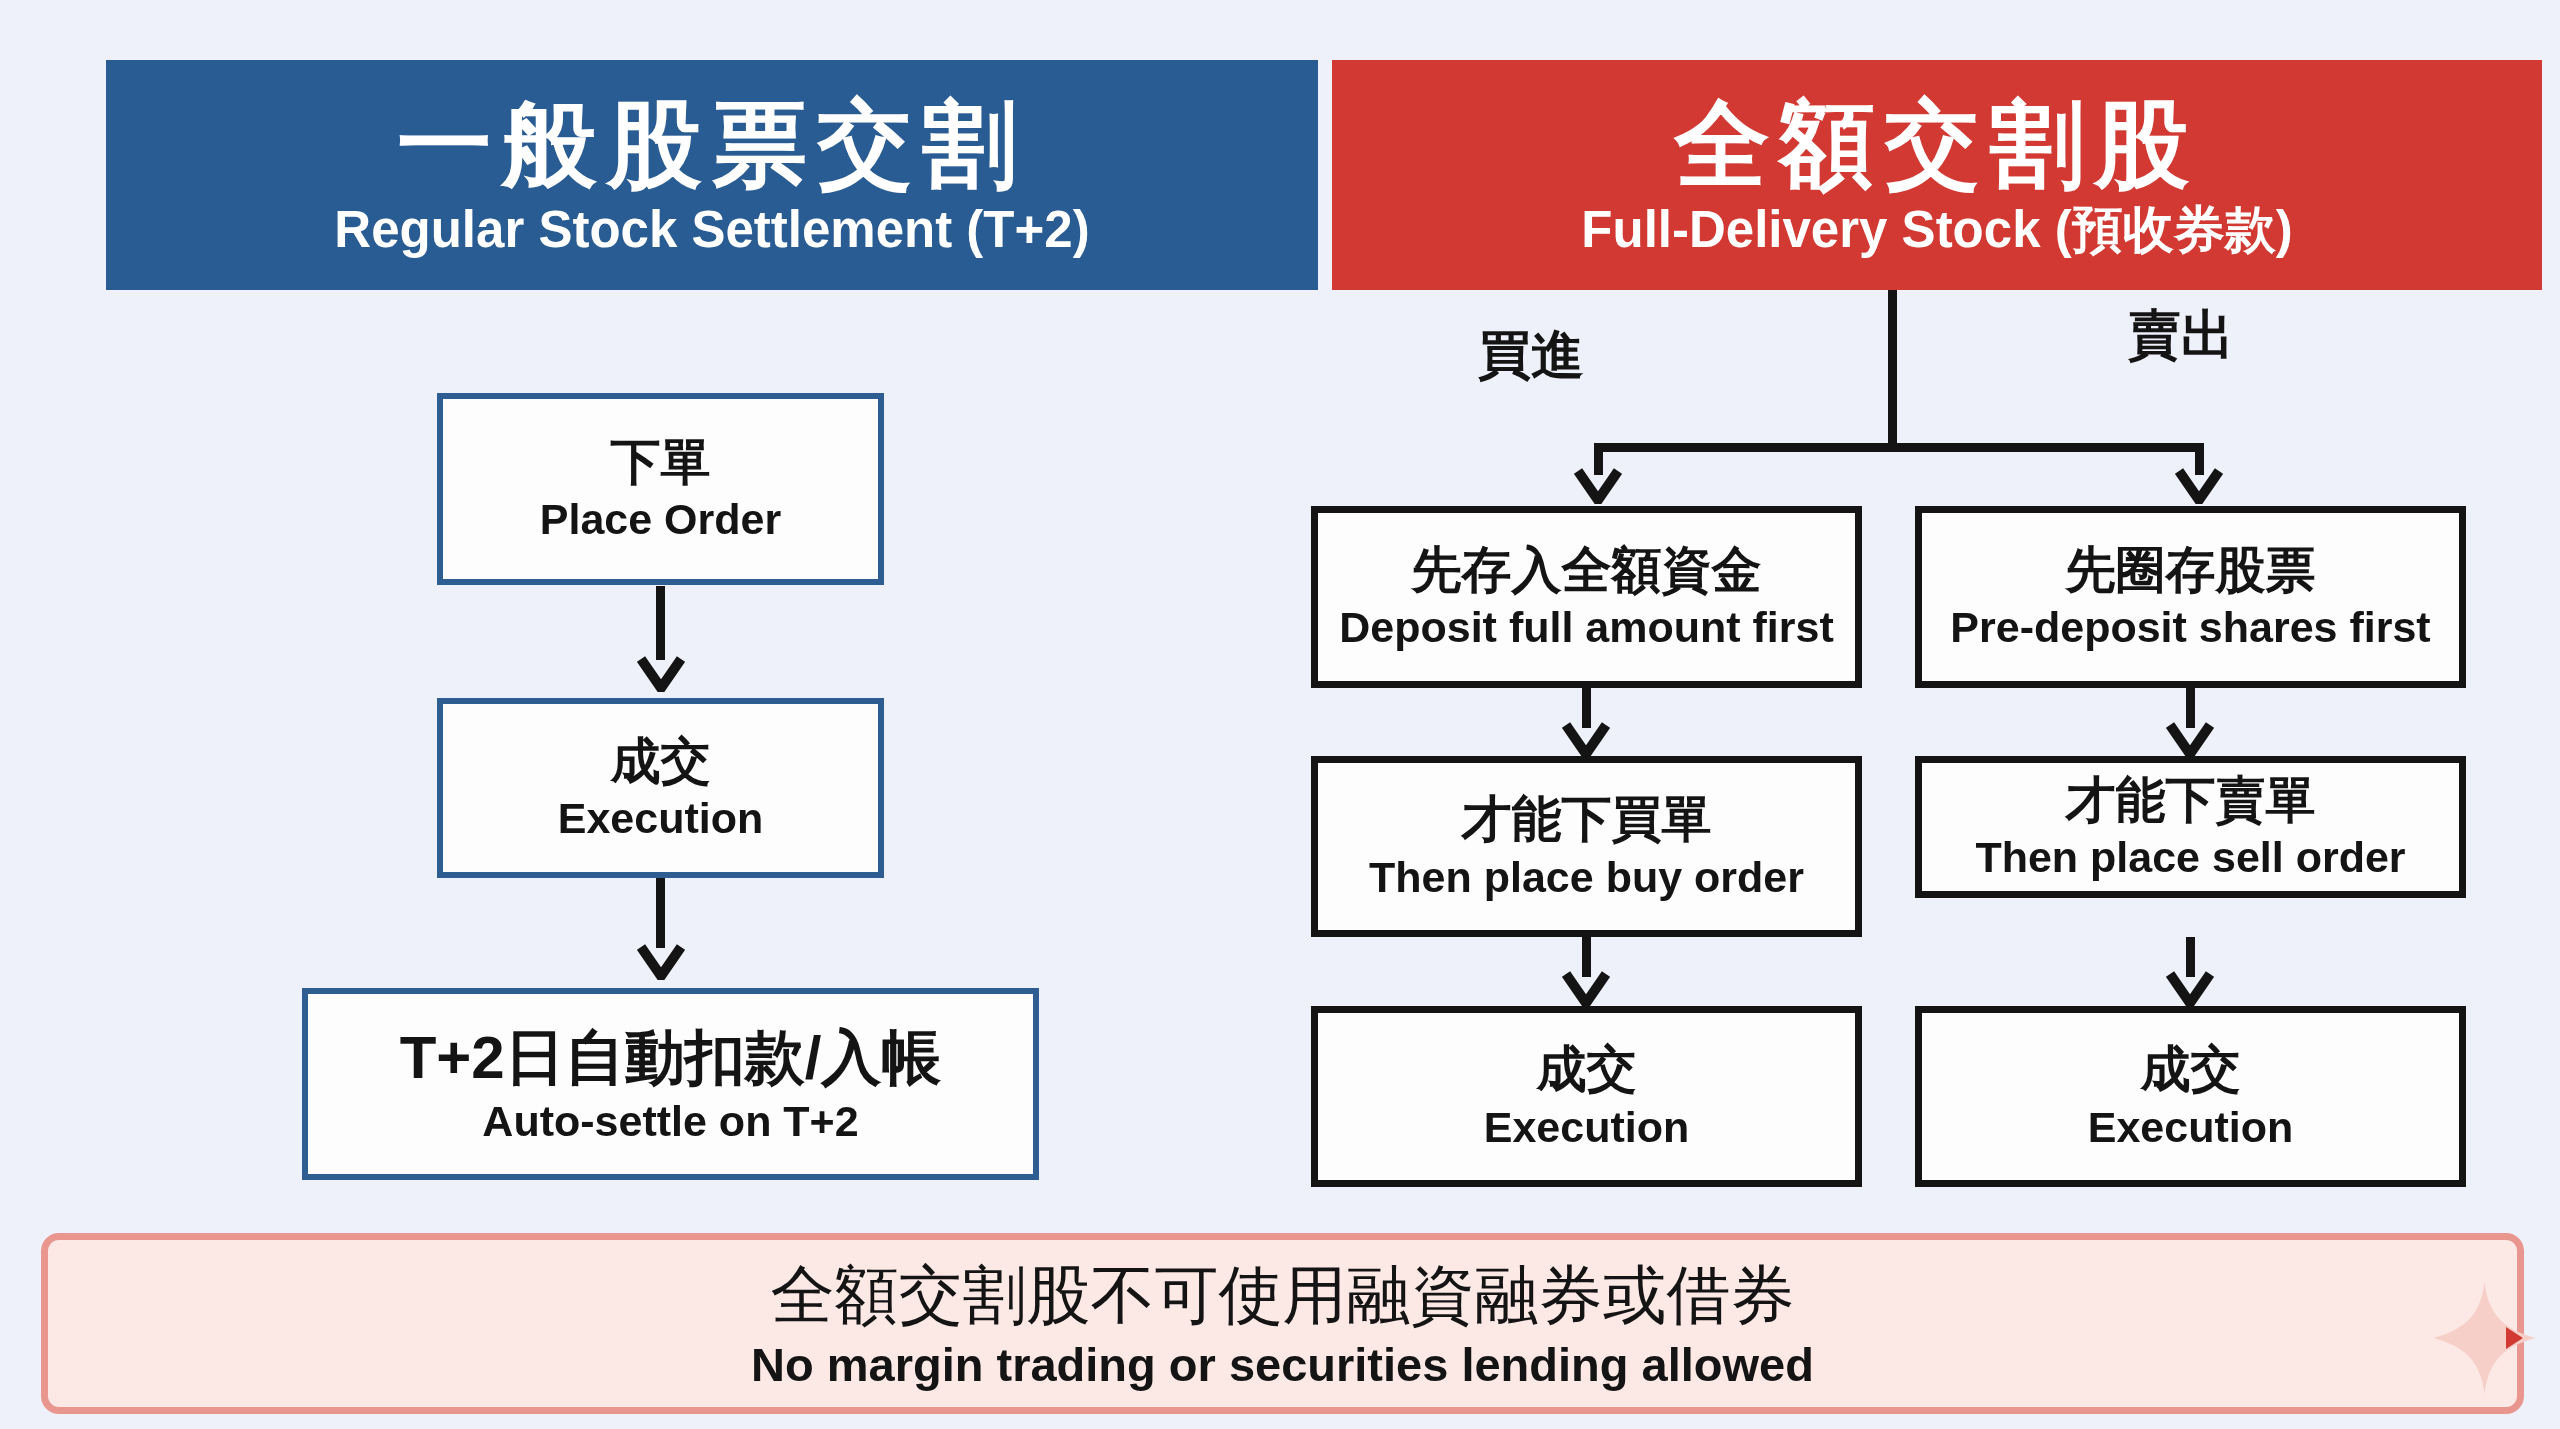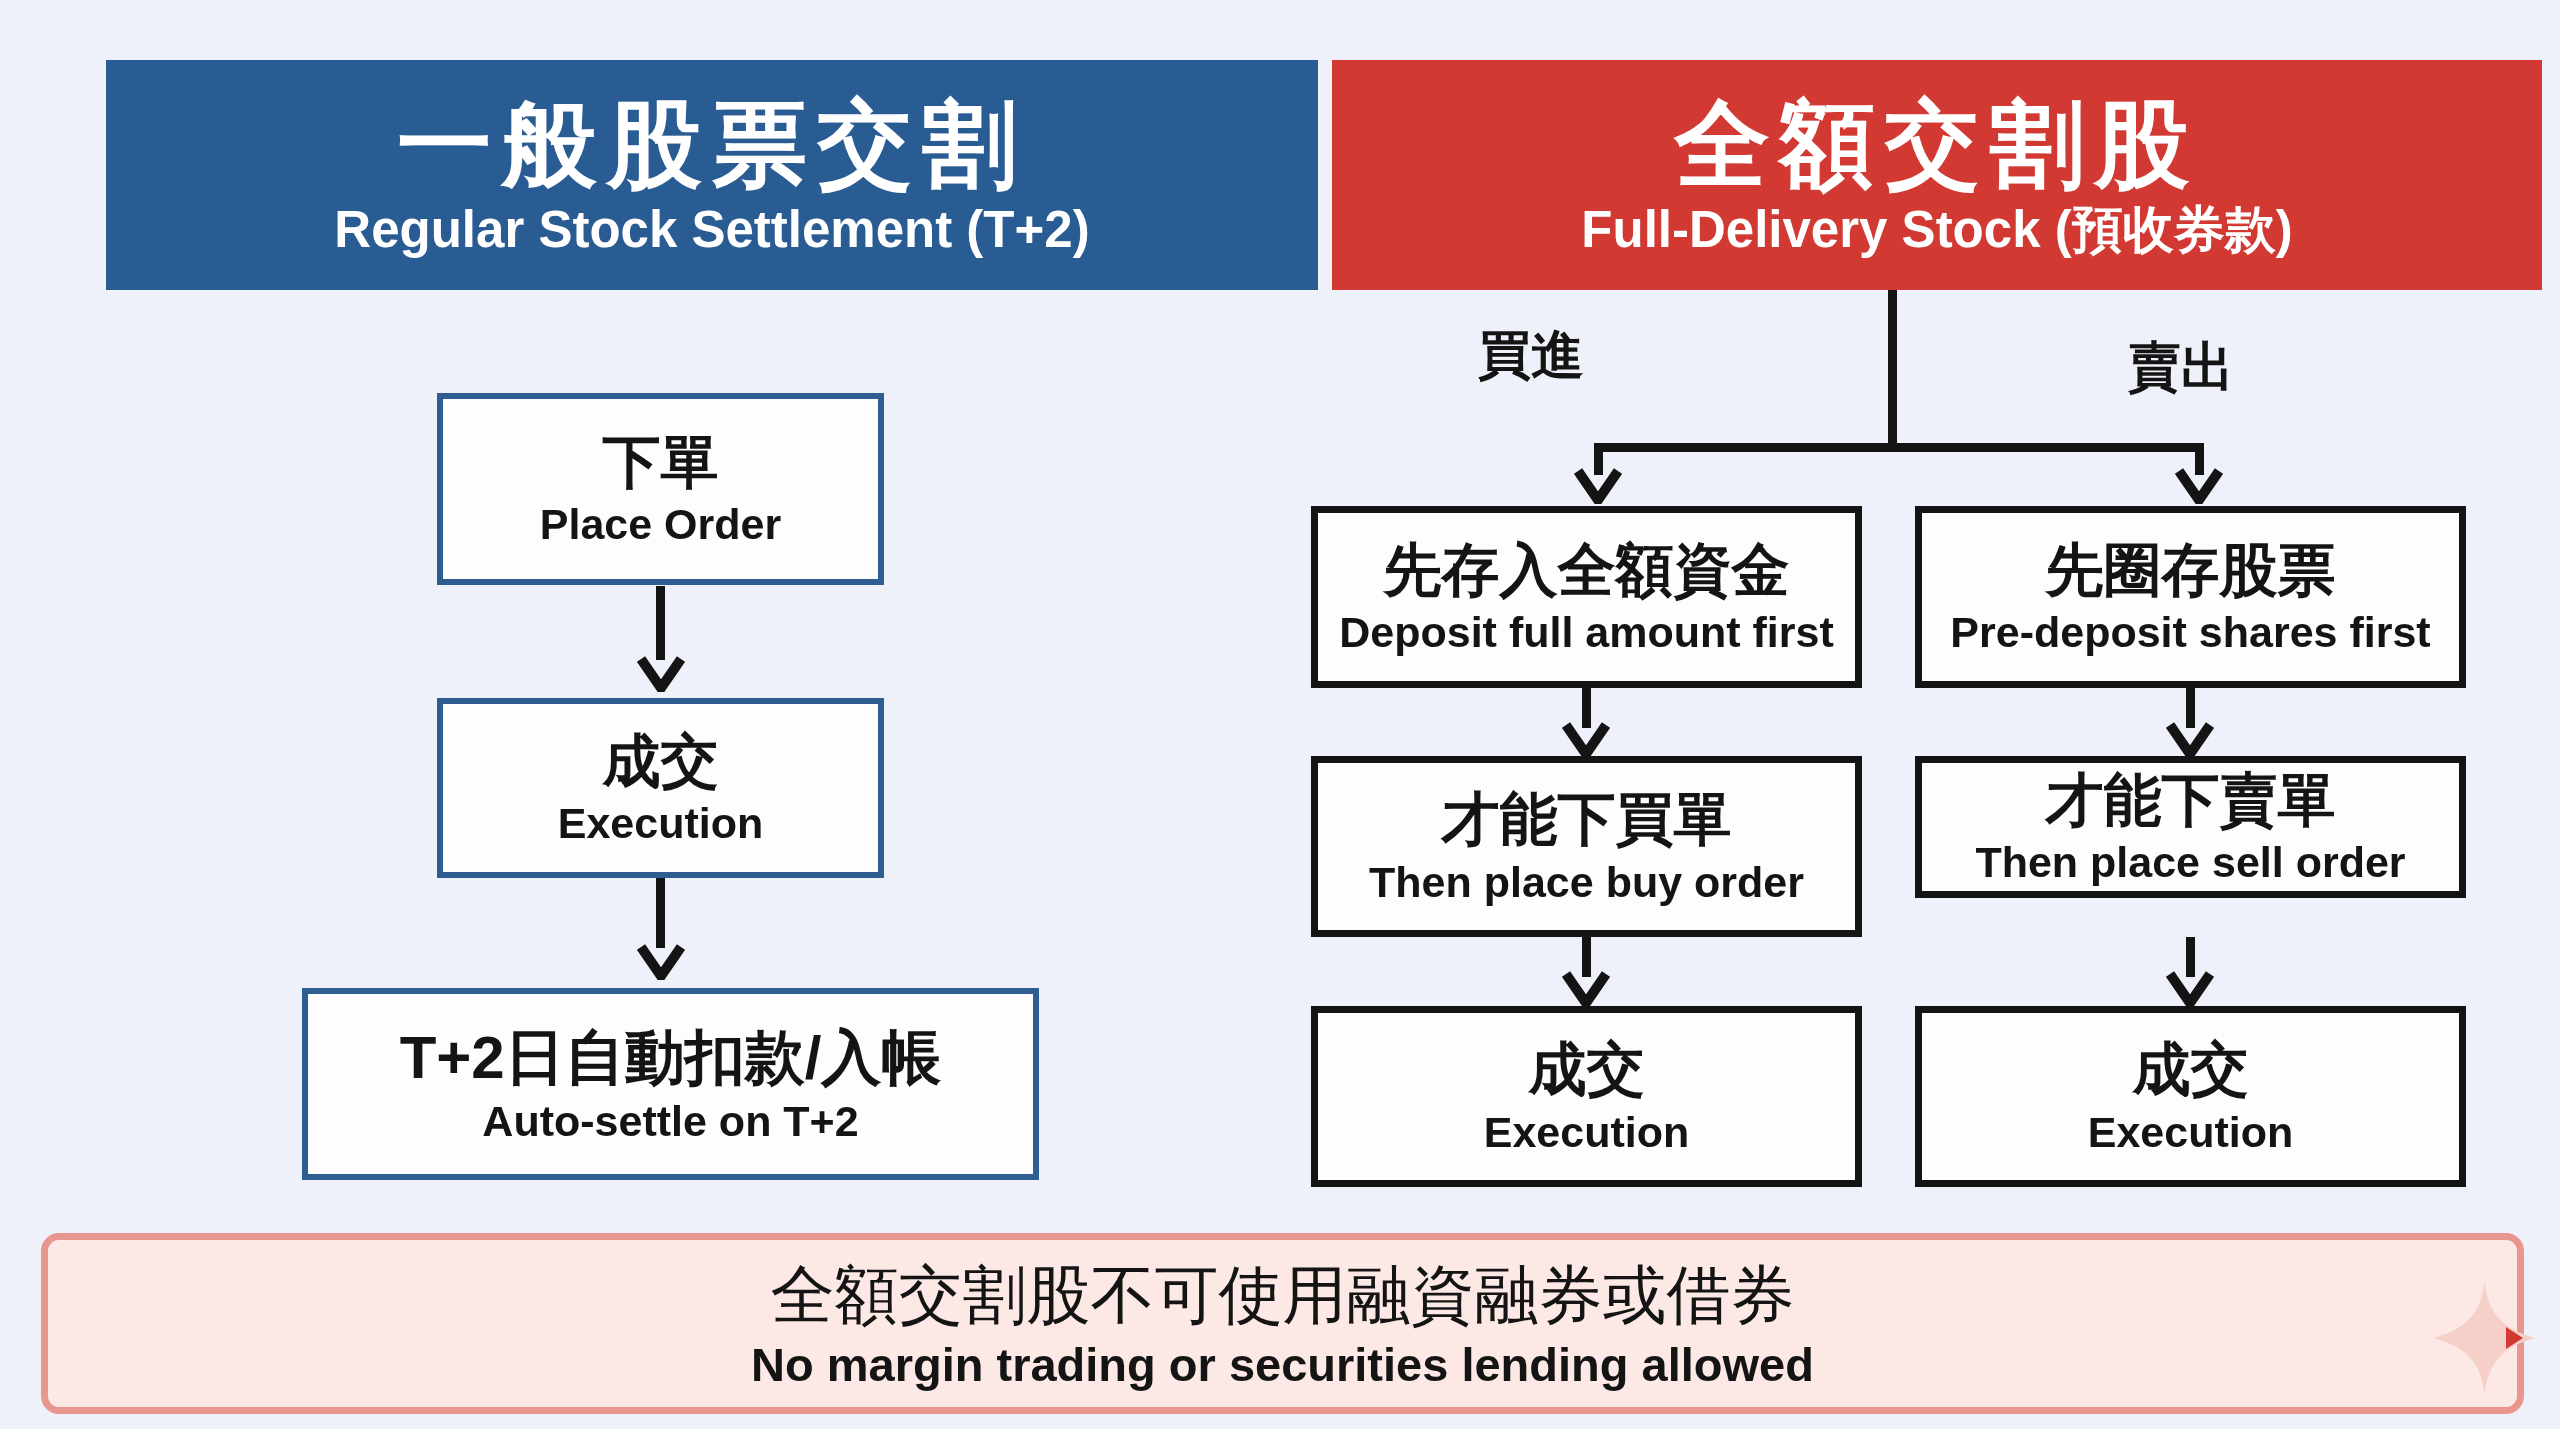--- a/index.html
+++ b/index.html
@@ -35,21 +35,21 @@
     position: absolute;
     background: #FDFDFD;
     display: flex;
     flex-direction: column;
     align-items: center;
     justify-content: center;
     text-align: center;
   }
   .blue-border  { border: 6px solid #2E5E91; }
   .black-border { border: 7px solid #141414; }
-  .zh { font-size: 58px; font-weight: 700; line-height: 1.25; white-space: nowrap; }
+  .zh { font-size: 50px; font-weight: 700; line-height: 1.25; white-space: nowrap; }
   .zh-long { font-size: 60px; }
   .en { font-size: 43px; font-weight: 700; line-height: 1.25; white-space: nowrap; }
 
   
   .vline, .hline { position: absolute; background: #141414; }
   .chev { position: absolute; width: 48px; height: 36px; }
 
   .branch-label {
     position: absolute;
     font-size: 53px;
@@ -115,21 +115,21 @@
   <svg class="chev" style="left:637px; top:944px;" viewBox="0 0 48 36">
     <path d="M4 3 L24 32 L44 3" stroke="#141414" stroke-width="10" fill="none"></path>
   </svg>
 
   <div class="stepbox blue-border" style="left:302px; top:988px; width:737px; height:192px;">
     <div class="zh zh-long">T+2日自動扣款/入帳</div>
     <div class="en">Auto-settle on T+2</div>
   </div>
 
   <div class="branch-label" style="left:1478px; top:320px;">買進</div>
-  <div class="branch-label" style="left:2128px; top:332px;">賣出</div>
+  <div class="branch-label" style="left:2128px; top:300px;">賣出</div>
 
   <div class="vline" style="left:1888px; top:290px; width:9px; height:162px;"></div>
   <div class="hline" style="left:1594px; top:443px; width:610px; height:9px;"></div>
   <div class="vline" style="left:1594px; top:443px; width:9px; height:32px;"></div>
   <div class="vline" style="left:2195px; top:443px; width:9px; height:32px;"></div>
   <svg class="chev" style="left:1574px; top:468px;" viewBox="0 0 48 36">
     <path d="M4 3 L24 32 L44 3" stroke="#141414" stroke-width="10" fill="none"></path>
   </svg>
   <svg class="chev" style="left:2175px; top:468px;" viewBox="0 0 48 36">
     <path d="M4 3 L24 32 L44 3" stroke="#141414" stroke-width="10" fill="none"></path>

